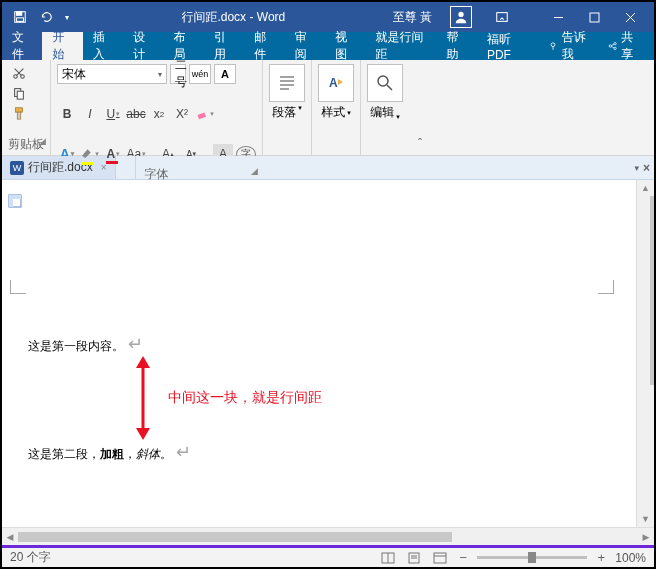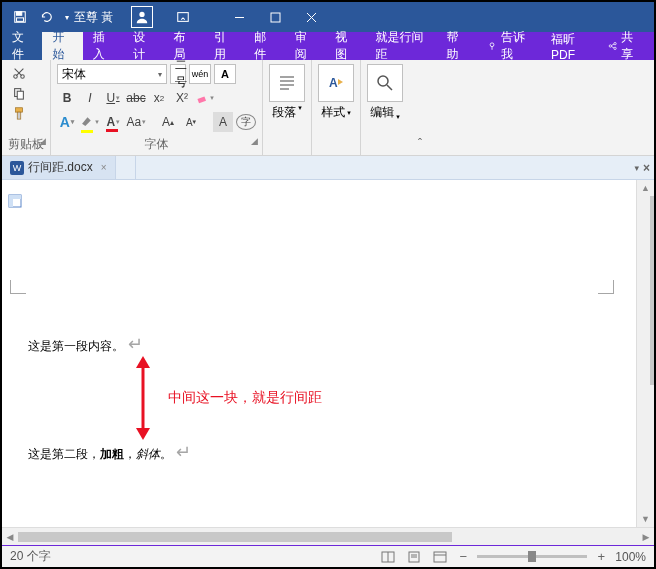--- a/index.html
+++ b/index.html
@@ -9,38 +9,38 @@
 .qat{display:flex;align-items:center;gap:2px}
 .qat-btn{width:24px;height:24px;display:flex;align-items:center;justify-content:center;color:#fff}
 .qat-btn svg{width:14px;height:14px}
 .title-center{flex:1;text-align:center;font-size:12px}
 .title-right{display:flex;align-items:center;gap:18px}
 .user-name{font-size:12px}
 .user-box{width:22px;height:22px;border:1px solid #fff;display:flex;align-items:center;justify-content:center}
 .win-btns{display:flex;margin-left:8px}
 .win-btn{width:36px;height:30px;display:flex;align-items:center;justify-content:center;color:#fff}
 .win-btn svg{width:11px;height:11px}
-.tabbar{height:28px;background:#6d28d9;display:flex;align-items:stretch;color:#fff}
+.tabbar{height:28px;background:#0369a1;display:flex;align-items:stretch;color:#fff}
 .menu-tab{padding:0 10px;display:flex;align-items:center;font-size:12px;cursor:pointer}
 .menu-tab.file{background:#2b579a}
 .menu-tab.active{background:#f3f3f3;color:#2b579a}
 .menu-tab.tellme{display:flex;align-items:center;gap:4px}
 .tabbar-right{margin-left:auto;display:flex;align-items:center;padding-right:8px;gap:4px}
 .ribbon{height:96px;background:#f3f3f3;border-bottom:1px solid #d4d4d4;display:flex}
 .group{border-right:1px solid #d4d4d4;padding:4px 6px 2px;display:flex;flex-direction:column}
 .group-body{flex:1;display:flex;align-items:flex-start}
 .group-label{text-align:center;font-size:11px;color:#666;padding-top:2px;position:relative}
 .group-label .launcher{position:absolute;right:-2px;top:2px;font-size:9px;color:#888}
 .big-btn{display:flex;flex-direction:column;align-items:center;justify-content:center;width:44px;gap:2px}
 .big-btn svg{width:30px;height:30px}
 .big-btn-label{font-size:11px;display:flex;align-items:center;gap:2px}
 .clipboard-side{display:flex;flex-direction:column;gap:2px;margin-left:2px}
 .small-ico{width:18px;height:18px;display:flex;align-items:center;justify-content:center}
 .small-ico svg{width:14px;height:14px}
-.font-group .group-body{flex-direction:column;gap:4px}
+.font-group .group-body{flex-direction:column;gap:20px}
 .row{display:flex;align-items:center;gap:3px}
 .combo{height:20px;background:#fff;border:1px solid #c0c0c0;display:flex;align-items:center;padding:0 4px;font-size:11px;justify-content:space-between}
 .combo .dd{font-size:8px;color:#666;margin-left:4px}
 .fname{width:110px}
 .fsize{width:16px}
 .sq-btn{width:22px;height:20px;border:1px solid #c0c0c0;background:#fff;display:flex;align-items:center;justify-content:center;font-size:11px}
 .fmt-btn{min-width:20px;height:20px;display:flex;align-items:center;justify-content:center;font-size:12px;color:#444}
 .fmt-btn.dd::after{content:"▾";font-size:7px;color:#888;margin-left:1px}
 .fmt-btn svg{width:13px;height:13px}
 .color-strip{height:3px;width:12px;display:inline-block}
@@ -68,21 +68,21 @@
 .para-mark{color:#a6a6a6;font-size:18px;margin-left:4px}
 .red-label{position:absolute;left:166px;top:209px;color:#e81123;font-size:14px;font-family:Liberation Mono, monospace}
 .red-arrow{position:absolute;left:130px;top:176px}
 .vscroll{width:18px;background:#f0f0f0;border-left:1px solid #ddd;display:flex;flex-direction:column;align-items:center}
 .vscroll .arr{height:16px;display:flex;align-items:center;justify-content:center;color:#888;font-size:9px}
 .vscroll .thumb{width:10px;background:#c8c8c8;margin:0 auto}
 .hscroll{height:18px;background:#f0f0f0;border-top:1px solid #ddd;display:flex;align-items:center}
 .hscroll .arr{width:16px;text-align:center;color:#888;font-size:9px}
 .hscroll .track{flex:1;height:10px;position:relative}
 .hscroll .thumb{position:absolute;left:0;width:70%;height:10px;background:#c8c8c8}
-.status{height:22px;background:#f3f3f3;border-top:1px solid #6d28d9;display:flex;align-items:center;padding:0 8px;font-size:11px;color:#555}
+.status{height:22px;background:#f3f3f3;border-top:3px solid #6d28d9;display:flex;align-items:center;padding:0 8px;font-size:11px;color:#555}
 .status-left{flex:0 0 auto}
 .status-right{margin-left:auto;display:flex;align-items:center;gap:8px}
 .view-ico{width:18px;height:14px;display:flex;align-items:center;justify-content:center;color:#777}
 .view-ico svg{width:14px;height:12px}
 .zoom-slider{width:110px;height:3px;background:#c0c0c0;position:relative}
 .zoom-slider .knob{position:absolute;left:50%;top:-4px;width:8px;height:11px;background:#888;transform:translateX(-50%)}
 .zoom-btn{color:#666;font-size:13px;width:12px;text-align:center}
 </style>
 </head>
 <body>
@@ -99,20 +99,21 @@
           </svg>
       </div>
       <div class="qat-btn">
         <svg viewBox="0 0 16 16" fill="none" stroke="#fff" stroke-width="1.3">
             <path d="M4 8a5 5 0 1 1 2 4"></path>
             <path d="M4 5v3h3"></path>
           </svg>
       </div>
       <div class="qat-btn" style="width:14px;font-size:8px">▾</div>
     </div>
+    <div class="title-center">行间距.docx - Word</div>
     <div class="title-right">
       <span class="user-name">至尊 黃</span>
       <div class="user-box">
         <svg width="14" height="14" viewBox="0 0 16 16" fill="#fff">
             <circle cx="8" cy="5" r="3"></circle>
             <path d="M2 15c0-3 3-5 6-5s6 2 6 5z"></path>
           </svg>
       </div>
       <div class="qat-btn">
         <svg viewBox="0 0 16 16" fill="none" stroke="#fff" stroke-width="1.2">
@@ -146,28 +147,28 @@
     <div class="menu-tab active">开始</div>
     <div class="menu-tab">插入</div>
     <div class="menu-tab">设计</div>
     <div class="menu-tab">布局</div>
     <div class="menu-tab">引用</div>
     <div class="menu-tab">邮件</div>
     <div class="menu-tab">审阅</div>
     <div class="menu-tab">视图</div>
     <div class="menu-tab">就是行间距</div>
     <div class="menu-tab">帮助</div>
+    <div class="menu-tab">福昕PDF</div>
     <div class="menu-tab tellme">
       <svg width="12" height="12" viewBox="0 0 16 16" fill="none" stroke="#fff" stroke-width="1.3">
           <circle cx="8" cy="6" r="3"></circle>
           <line x1="8" y1="9" x2="8" y2="14"></line>
         </svg>
       <span>告诉我</span>
     </div>
-    <div class="menu-tab">福昕PDF</div>
     <div class="tabbar-right">
       <div class="menu-tab" style="padding:0 6px">
         <svg width="12" height="12" viewBox="0 0 16 16" fill="none" stroke="#fff" stroke-width="1.3">
             <circle cx="4" cy="8" r="2"></circle>
             <circle cx="12" cy="4" r="2"></circle>
             <circle cx="12" cy="12" r="2"></circle>
             <line x1="6" y1="7" x2="10" y2="5"></line>
             <line x1="6" y1="9" x2="10" y2="11"></line>
           </svg>
         <span style="margin-left:4px">共享</span>

